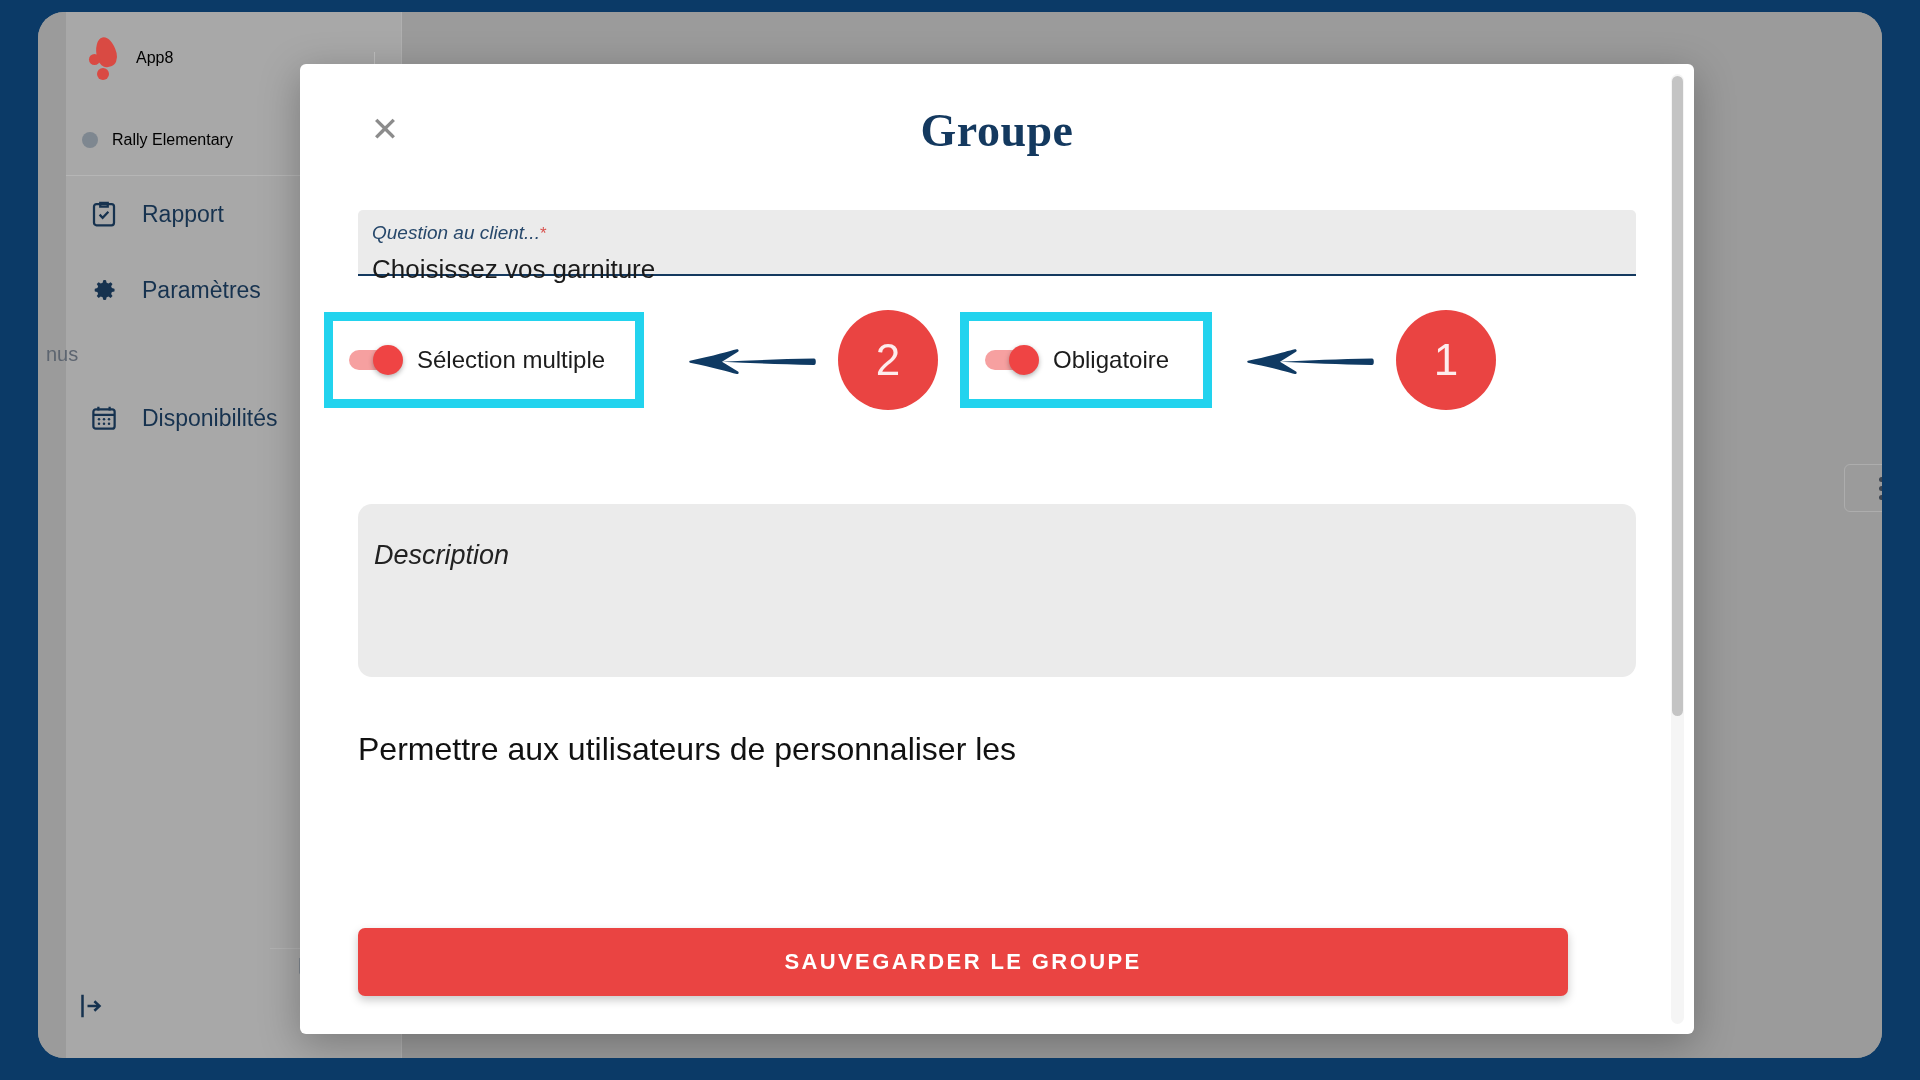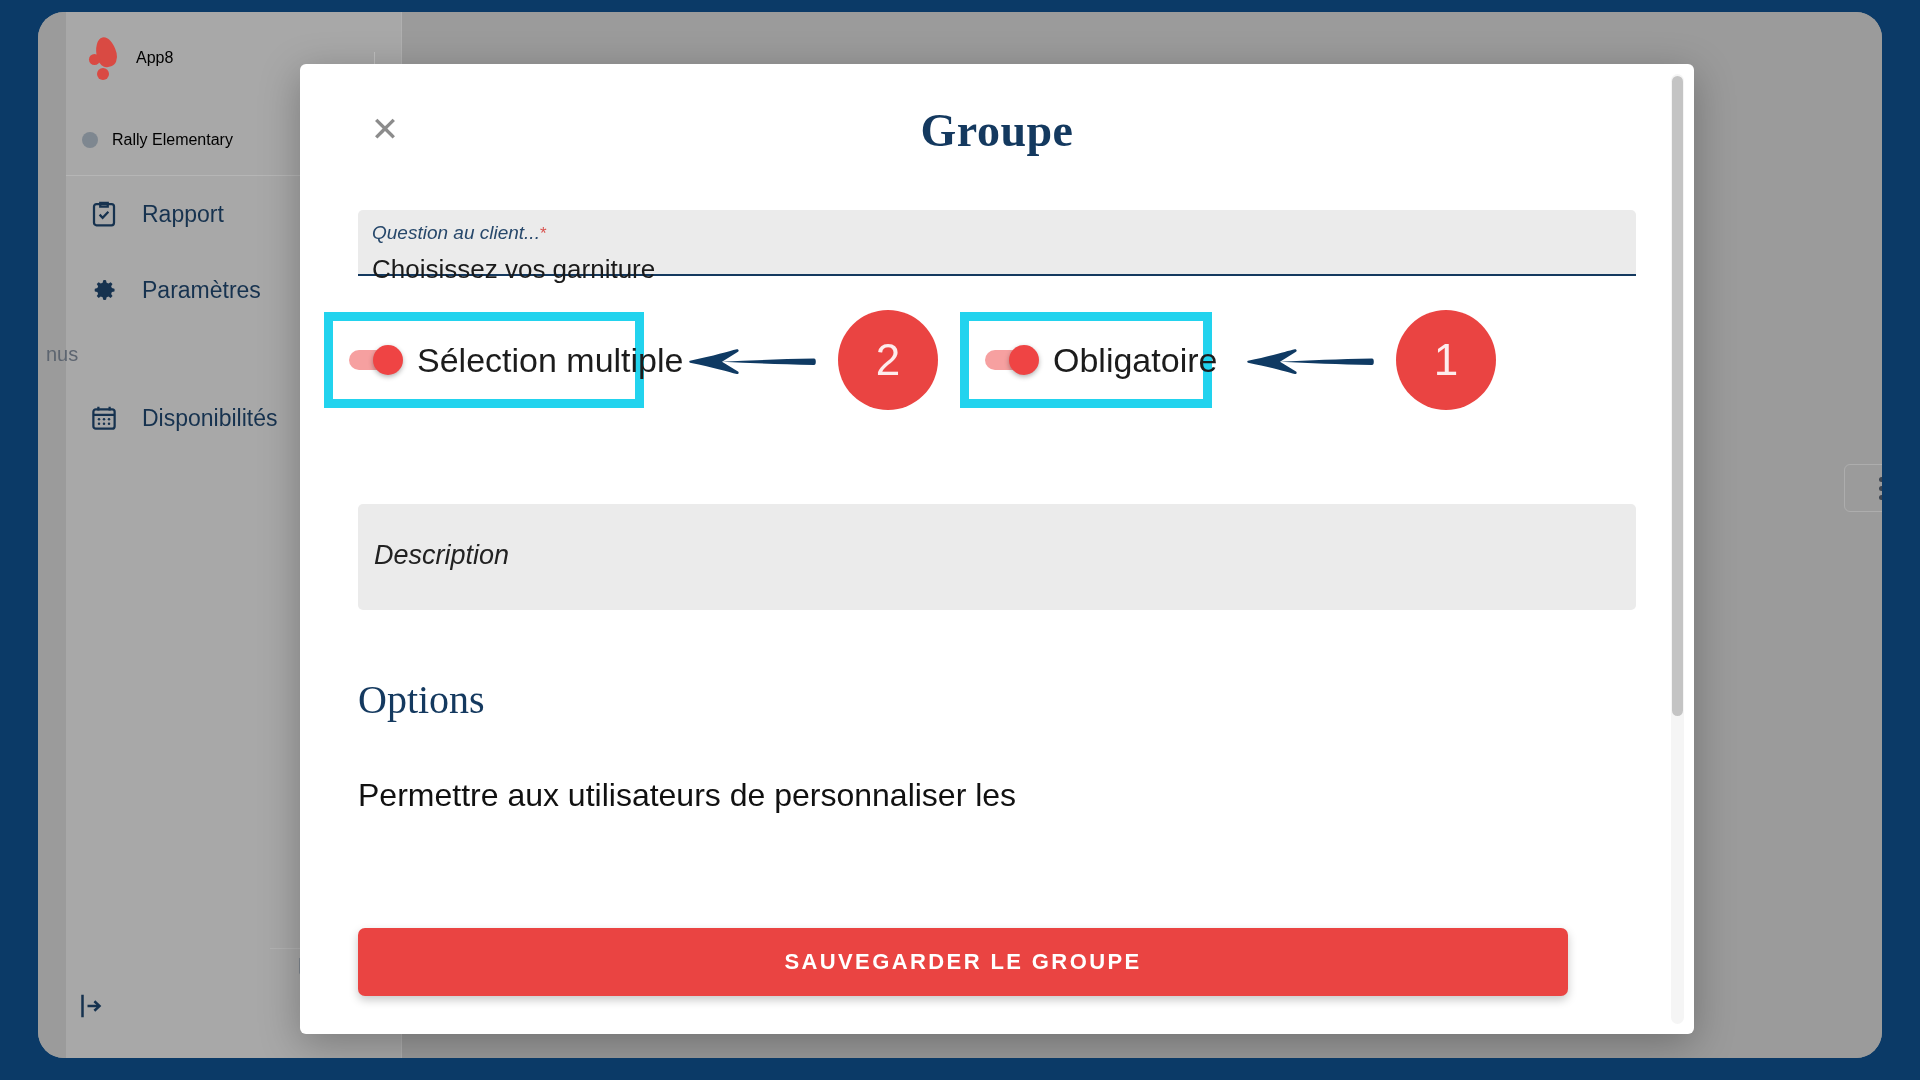--- a/index.html
+++ b/index.html
@@ -234,21 +234,21 @@
     border-radius: 10px;
     background: #f6a0a0;
   }
   .switch .thumb {
     position: absolute; right: 0; top: -3px;
     width: 30px; height: 30px;
     border-radius: 50%;
     background: #ef4444;
     box-shadow: 0 2px 5px rgba(0,0,0,0.30);
   }
-  .toggle-label { font-size: 34px; color: #1c1c1c; white-space: nowrap; }
+  .toggle-label { font-size: 24px; color: #1c1c1c; white-space: nowrap; }
 
   .arrow {
     position: absolute;
     top: 46px;
     width: 128px; height: 30px;
     color: #0f3a63;
   }
   #arrow-2 { left: 330px; }
   #arrow-1 { left: 888px; }
 
@@ -282,23 +282,23 @@
     position: absolute;
     left: 0; top: 9px;
     width: 1318px; height: 78px;
     background: #ebebeb;
     border-radius: 4px 4px 0 0;
     padding: 10px 14px;
   }
 
   #description-field {
     margin-top: 62px;
-    height: 106px;
+    height: 173px;
     background: #ebebeb;
-    border-radius: 5px;
+    border-radius: 14px;
     padding: 36px 16px 0 16px;
   }
   #description-placeholder {
     font-style: italic;
     font-size: 27px;
     color: #222;
   }
 
   #options-heading {
     font-family: "Liberation Serif", serif;
@@ -495,21 +495,20 @@
           </span>
 
           <div id="badge-1" class="badge-circle">1</div>
         </div>
 
 
         <div id="description-field">
           <div id="description-placeholder">Description</div>
         </div>
 
-        <div id="options-heading">Options</div>
         <div id="options-first-item">Permettre aux utilisateurs de personnaliser les</div>
       </div>
 
       <div id="save-bar">
         <button id="save-button">SAUVEGARDER LE GROUPE</button>
       </div>
 
       <div id="modal-scrollbar">
         <div id="modal-scrollbar-thumb"></div>
       </div>

